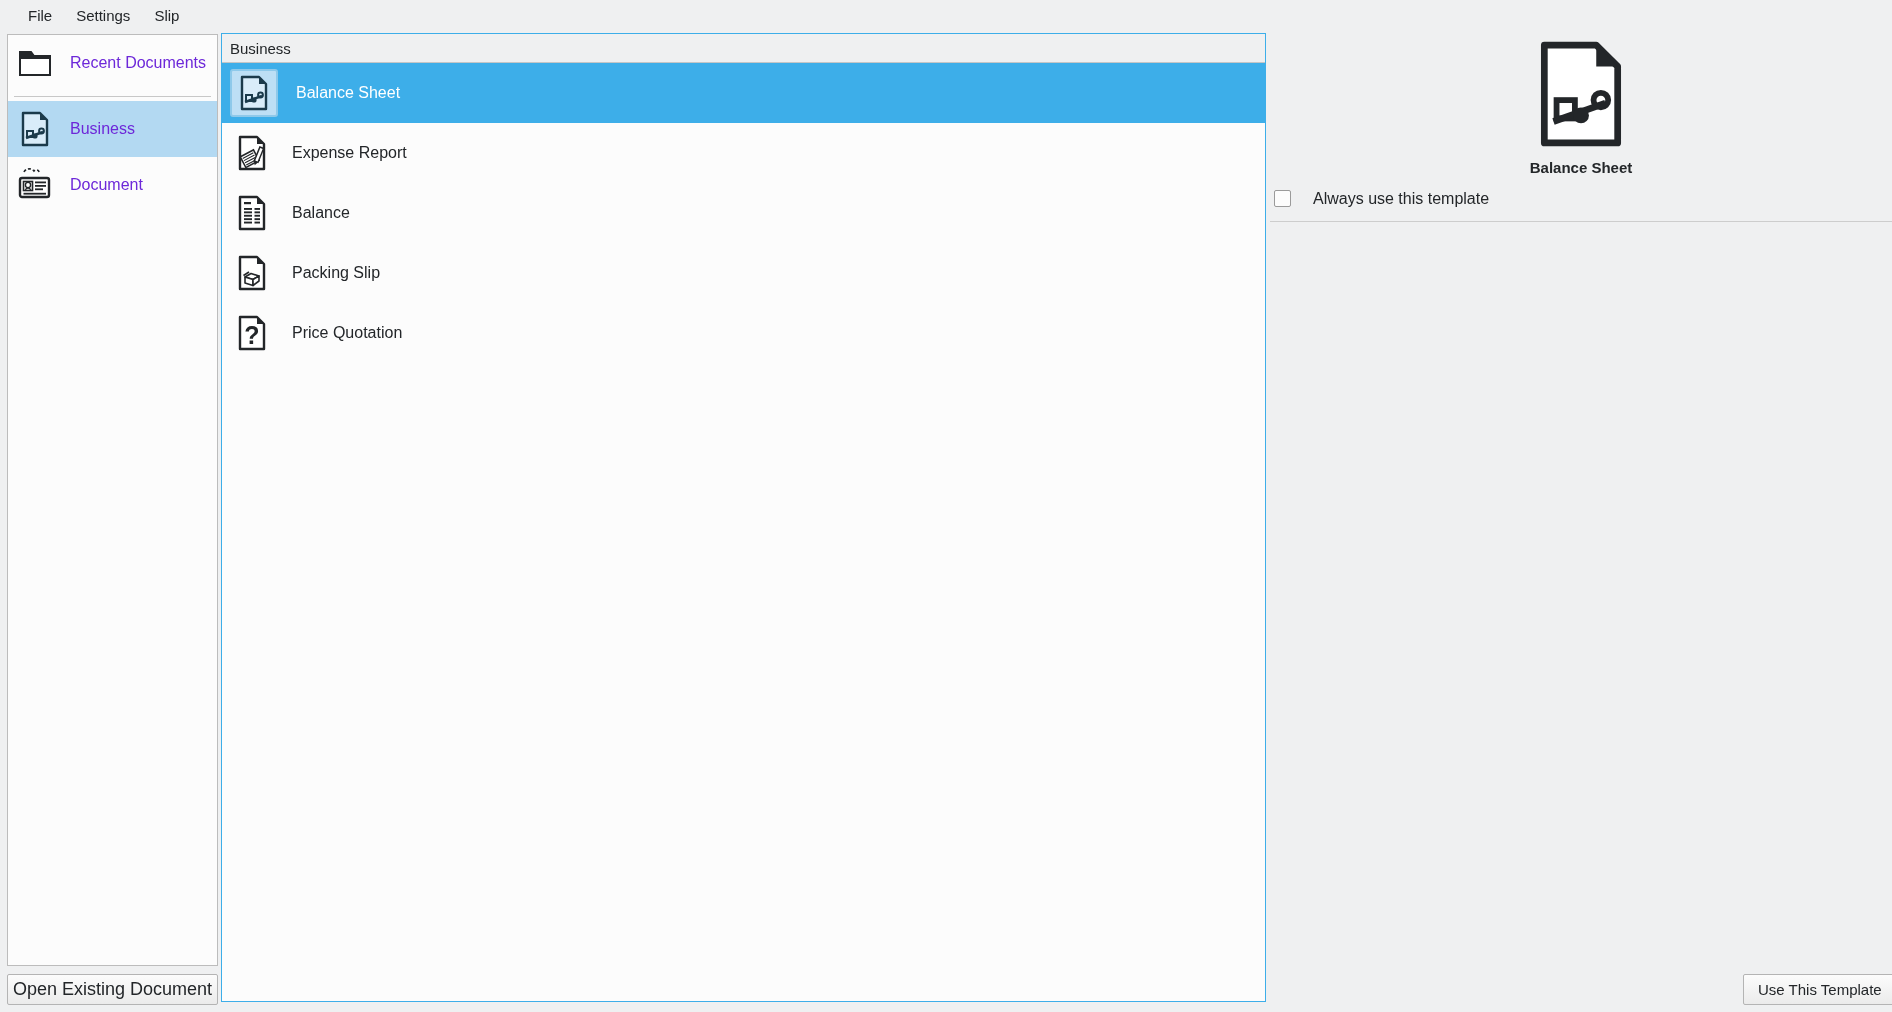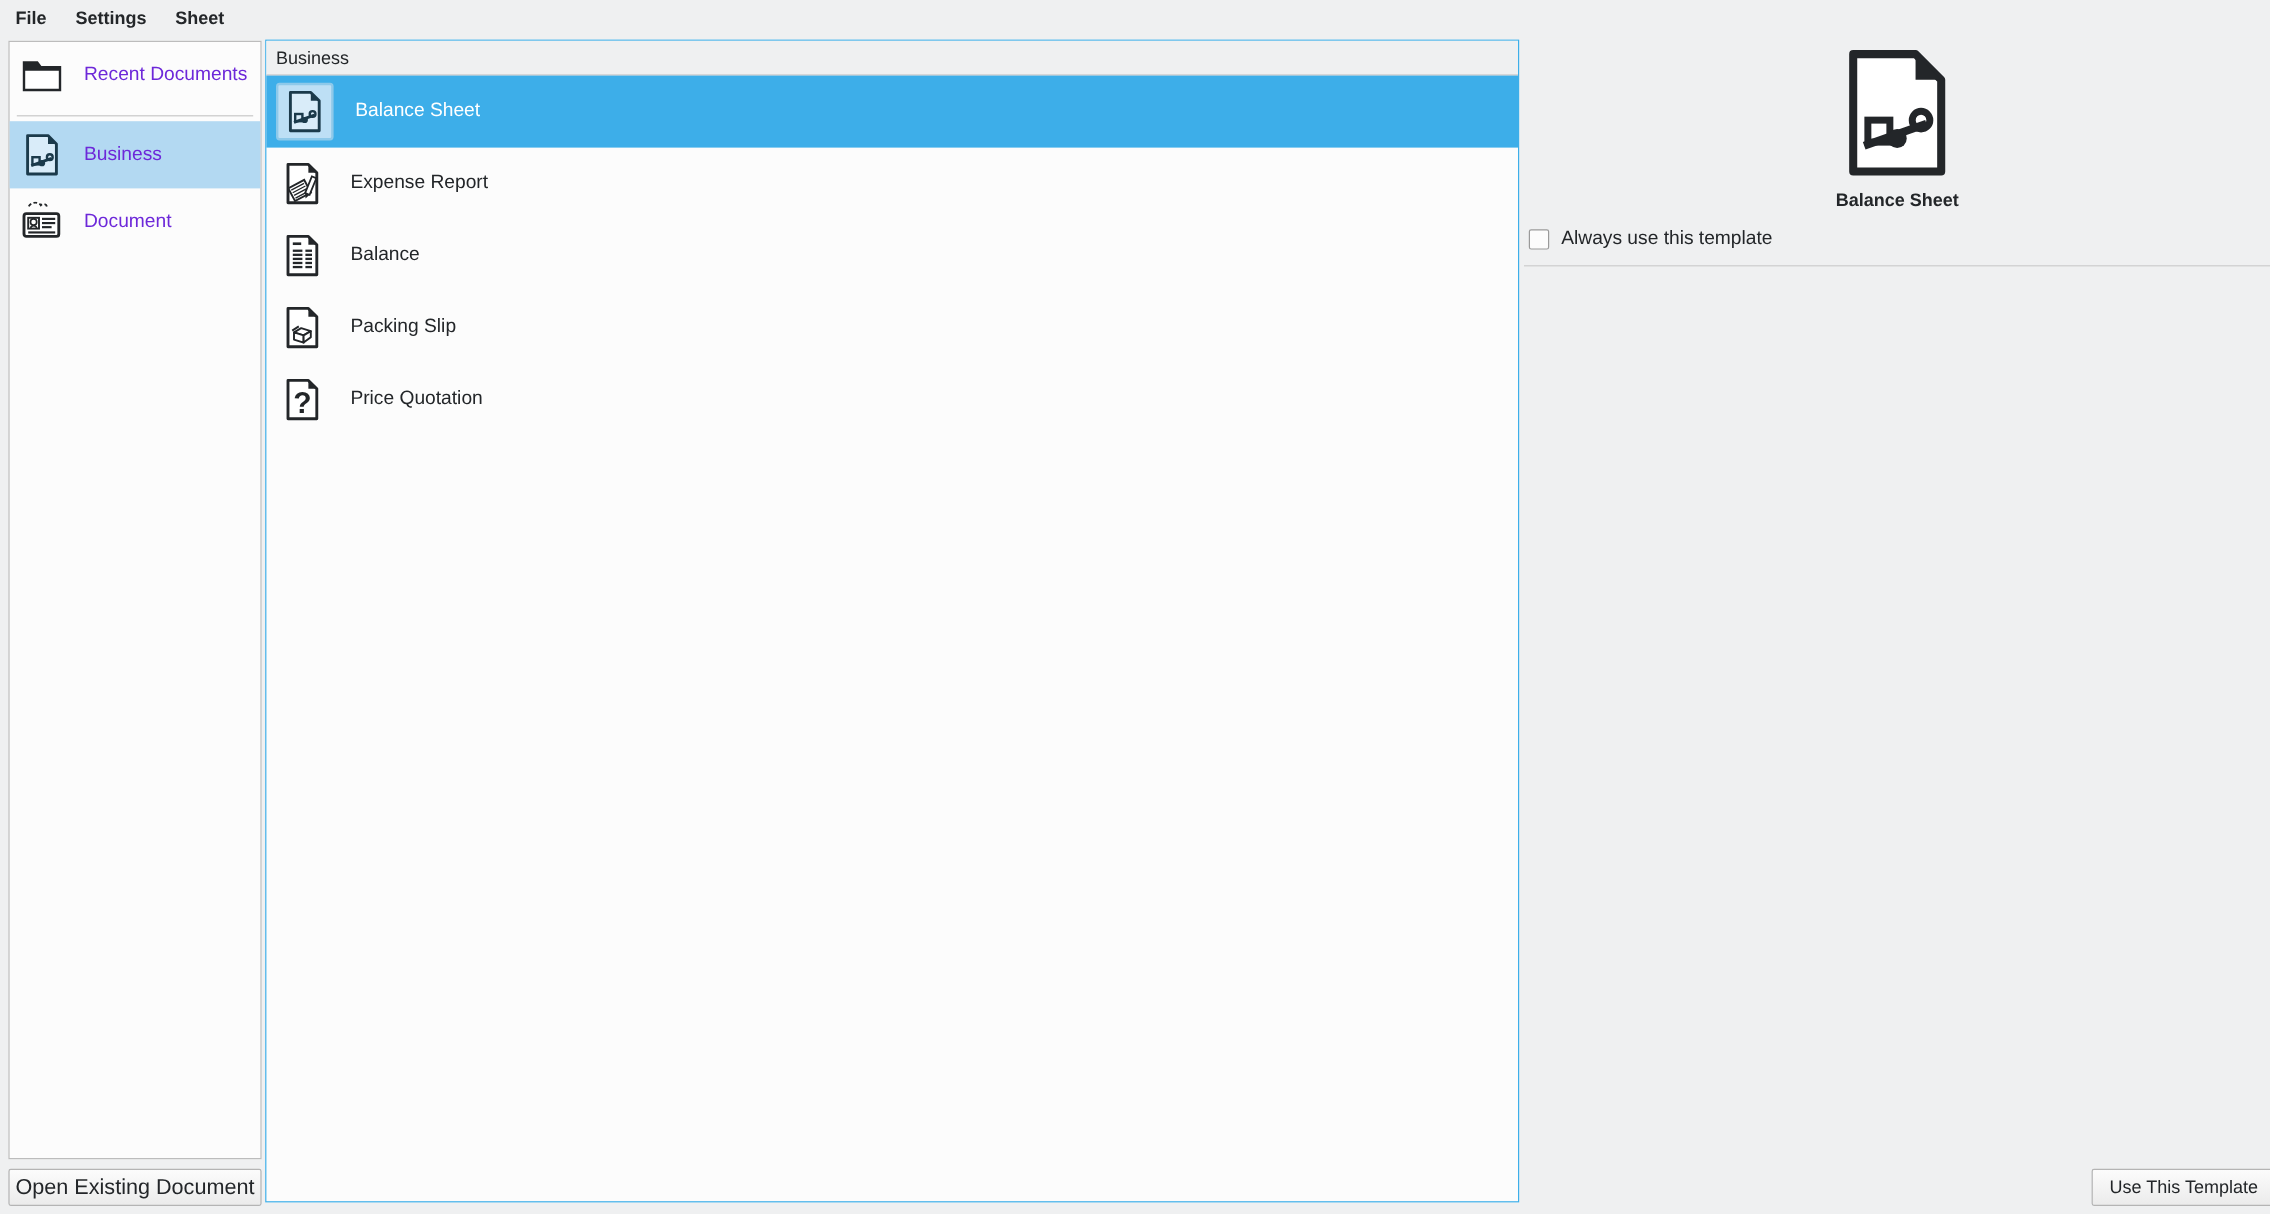--- a/index.html
+++ b/index.html
@@ -9,25 +9,24 @@
     background: #eff0f1;
     font-family: "Liberation Sans", sans-serif;
     overflow: hidden;
   }
 
   
   .menubar {
     height: 31px;
     display: flex;
     align-items: center;
-    padding-left: 1px;
+    padding-left: 16px;
     background: #eff0f1;
     font-size: 15px;
     color: #232629;
-    font-weight: bold;
   }
   .menu-item {
     padding: 3px 12px;
     cursor: default;
     white-space: nowrap;
   }
 
   
   .workspace {
     position: absolute;
@@ -146,22 +145,21 @@
   }
   .preview-title {
     text-align: center;
     font-size: 15px;
     font-weight: bold;
     color: #232629;
     margin-top: 7px;
   }
   .always-row {
     display: flex;
-    align-items: center;
-    gap: 10px;
+    gap: 22px;
     padding: 14px 0 0 2px;
     margin-left: 2px;
   }
   .checkbox {
     width: 17px; height: 17px;
     background: #fcfcfc;
     border: 1px solid #9a9a9a;
     border-radius: 2px;
     flex: 0 0 17px;
     cursor: pointer;
@@ -192,21 +190,21 @@
     white-space: nowrap;
     font-family: "Liberation Sans", sans-serif;
   }
 </style>
 </head>
 <body>
 
 <div class="menubar">
   <div class="menu-item">File</div>
   <div class="menu-item">Settings</div>
-  <div class="menu-item">Sheet</div>
+  <div class="menu-item">Slip</div>
 </div>
 
 <div class="workspace">
 
   <div class="sidebar">
 
     <div class="side-row">
       <span class="side-icon">
         <svg width="34" height="30" viewBox="0 0 34 30">
           <path d="M2,4 L13,4 L16,8 L32,8 L32,27 L2,27 Z" fill="#ffffff" stroke="#232629" stroke-width="2"></path>

